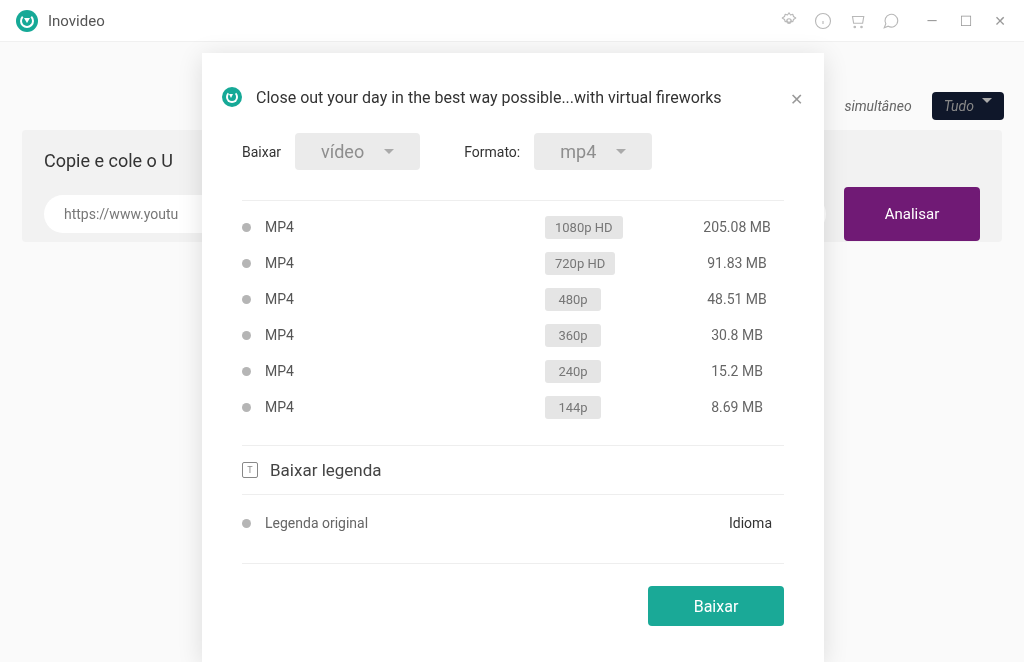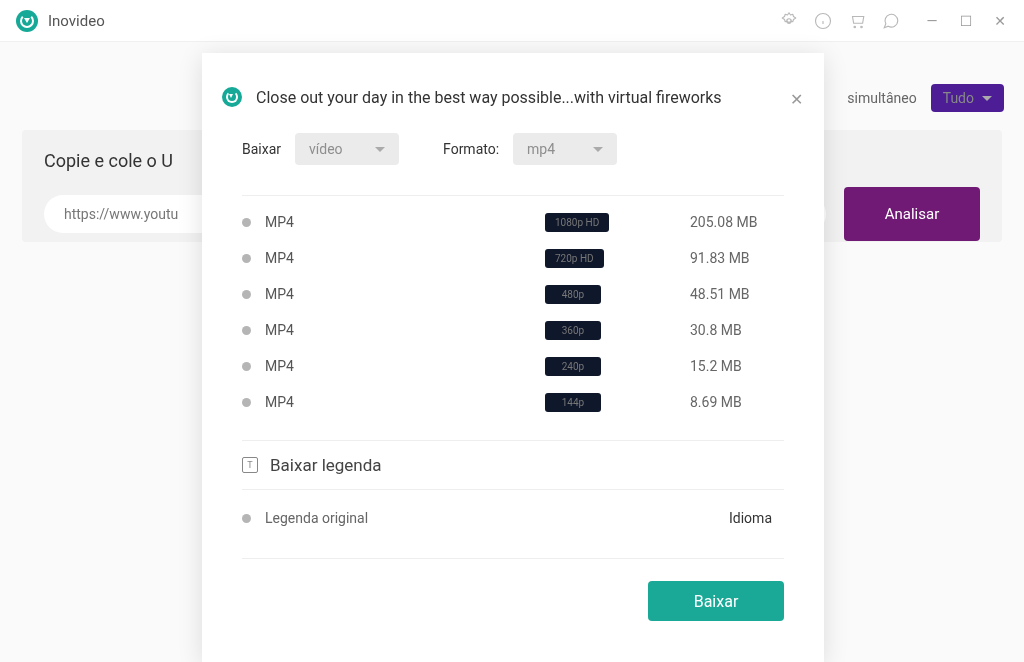--- a/index.html
+++ b/index.html
@@ -11,52 +11,52 @@
     .logo::before { content: ""; position: absolute; width: 10px; height: 10px; border: 2.5px solid #fff; border-top-color: transparent; border-radius: 50%; }
     .logo::after { content: ""; position: absolute; width: 0; height: 0; border-left: 3px solid transparent; border-right: 3px solid transparent; border-top: 5px solid #fff; top: 8px; }
     .app-title { font-size: 15px; color: #555; }
     .titlebar-right { margin-left: auto; display: flex; align-items: center; gap: 16px; }
     .tb-icon { width: 18px; height: 18px; color: #b8b8b8; cursor: pointer; display: flex; align-items: center; justify-content: center; }
     .window-controls { display: flex; gap: 18px; margin-left: 8px; }
     .wc-btn { width: 16px; height: 16px; color: #999; cursor: pointer; display: flex; align-items: center; justify-content: center; font-size: 14px; }
     
     
     .main-bg { position: absolute; top: 42px; left: 0; right: 0; bottom: 0; background: #fafafa; }
-    .behind-text { position: absolute; top: 42px; right: 20px; display: flex; align-items: center; gap: 14px; font-size: 14px; color: #666; }
-    .behind-dd { display: flex; align-items: center; gap: 8px; background: #4c1d95; padding: 6px 12px; border-radius: 4px; color: #888; }
+    .behind-text { position: absolute; top: 50px; right: 20px; display: flex; align-items: center; gap: 20px; font-size: 14px; color: #666; font-style: italic; }
+    .behind-dd { display: flex; gap: 8px; background: #0f172a; padding: 6px 12px; border-radius: 4px; color: #888; }
     
     .input-section { position: absolute; top: 88px; left: 22px; right: 22px; height: 112px; background: #f2f2f2; border-radius: 4px; padding: 20px 22px; }
     .input-label { font-size: 18px; color: #333; margin-bottom: 16px; }
     .input-row { display: flex; gap: 18px; align-items: center; }
     .url-input { flex: 1; height: 38px; background: #fff; border-radius: 19px; padding: 0 20px; font-size: 14px; color: #777; display: flex; align-items: center; border: none; }
     .analyze-btn { width: 136px; height: 54px; background: #701a75; color: #fff; border: none; border-radius: 4px; font-size: 15px; cursor: pointer; }
     
     .watermark-text { position: absolute; top: 500px; left: 50%; transform: translateX(-50%); font-size: 36px; color: #666; white-space: nowrap; }
     
     
     .modal { position: absolute; top: 53px; left: 202px; width: 622px; height: 609px; background: #fff; box-shadow: 0 4px 24px rgba(0,0,0,0.12); }
     .modal-header { height: 54px; display: flex; align-items: flex-end; padding: 0 20px; }
     .modal-logo { width: 20px; height: 20px; border-radius: 50%; background: #16a997; position: relative; margin-right: 14px; }
     .modal-logo::before { content: ""; position: absolute; width: 8px; height: 8px; border: 2px solid #fff; border-top-color: transparent; border-radius: 50%; top: 4px; left: 4px; }
     .modal-logo::after { content: ""; position: absolute; width: 0; height: 0; border-left: 2.5px solid transparent; border-right: 2.5px solid transparent; border-top: 4px solid #fff; top: 7px; left: 7px; }
     .modal-title { font-size: 16px; color: #333; flex: 1; white-space: nowrap; overflow: hidden; }
     .modal-close { width: 14px; height: 14px; color: #999; cursor: pointer; font-size: 16px; line-height: 14px; }
     
     .modal-controls { display: flex; align-items: center; gap: 14px; padding: 26px 40px 30px 40px; }
     .ctrl-label { font-size: 14px; color: #333; }
-    .ctrl-dd { background: #ebebeb; border-radius: 4px; padding: 8px 14px; display: flex; align-items: center; gap: 20px; font-size: 14px; color: #8e8e8e; cursor: pointer; min-width: 104px; justify-content: space-between; }
+    .ctrl-dd { background: #ebebeb; border-radius: 4px; padding: 8px 26px; display: flex; align-items: center; gap: 20px; font-size: 18px; color: #8e8e8e; cursor: pointer; min-width: 104px; justify-content: space-between; }
     .chev { width: 0; height: 0; border-left: 5px solid transparent; border-right: 5px solid transparent; border-top: 5px solid #aaa; }
     
     .format-list { padding: 0 40px; }
     .format-divider { height: 1px; background: #eee; margin-bottom: 8px; }
     .format-row { display: flex; align-items: center; height: 36px; font-size: 14px; }
     .bullet { width: 9px; height: 9px; border-radius: 50%; background: #b5b5b5; margin-right: 14px; }
     .fmt-name { color: #555; width: 280px; }
-    .fmt-quality { background: #0f172a; color: #777; padding: 4px 10px; border-radius: 3px; font-size: 10px; min-width: 56px; text-align: center; }
-    .fmt-size { margin-left: auto; color: #666; width: 94px; text-align: left; }
+    .fmt-quality { background: #e5e5e5; color: #777; padding: 4px 10px; border-radius: 3px; font-size: 13px; min-width: 56px; text-align: center; }
+    .fmt-size { margin-left: auto; color: #666; width: 94px; text-align: center; }
     
     .subtitle-section { padding: 10px 40px 0 40px; }
     .subtitle-header { display: flex; align-items: center; gap: 12px; padding: 14px 0; border-top: 1px solid #eee; margin-top: 10px; }
     .sub-icon { width: 16px; height: 16px; border: 1.5px solid #888; border-radius: 2px; display: flex; align-items: center; justify-content: center; font-size: 9px; color: #888; }
     .sub-title { font-size: 17px; color: #444; }
     .sub-divider { height: 1px; background: #eee; }
     .subtitle-row { display: flex; align-items: center; padding: 20px 0; }
     .sub-label { font-size: 14px; color: #666; }
     .lang-label { margin-left: auto; font-size: 14px; color: #333; margin-right: 12px; }
     .lang-dd { background: #ededed; padding: 8px 14px; border-radius: 3px; font-size: 14px; color: #888; min-width: 116px; }

